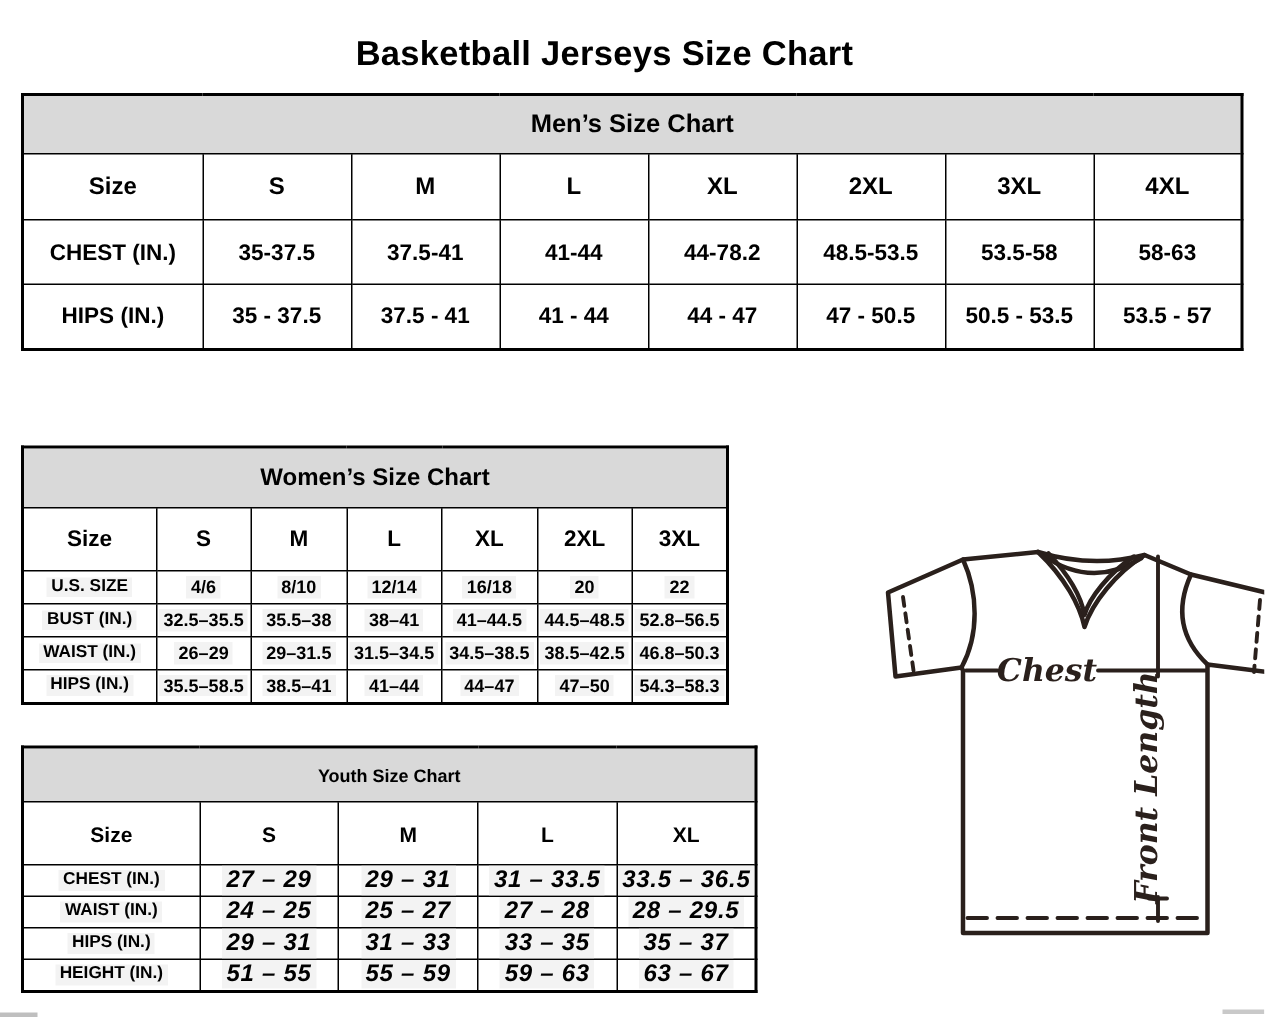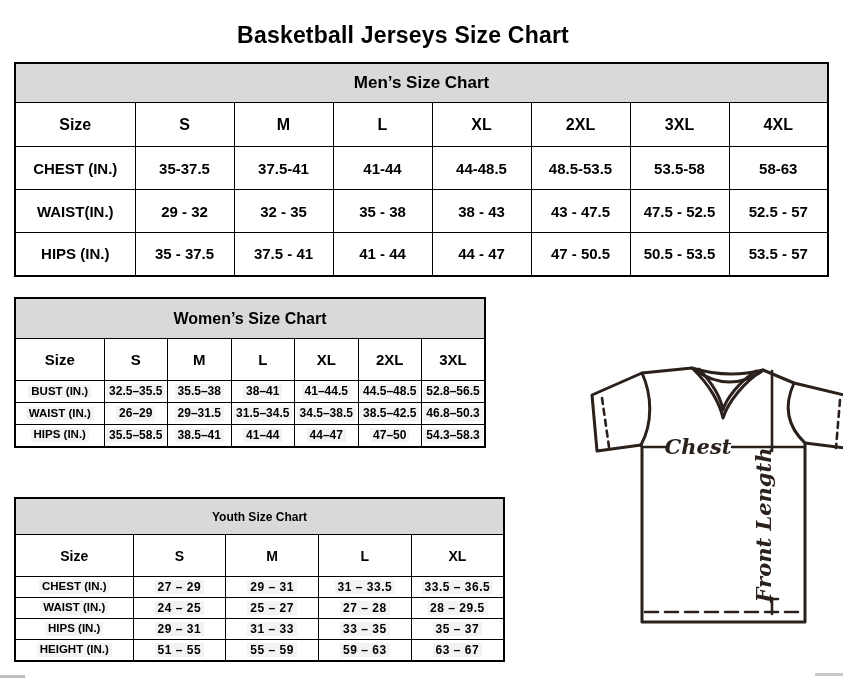--- a/index.html
+++ b/index.html
@@ -38,21 +38,21 @@
   .women tbody th   { font-size:11.5px; }
   .women tbody td   { font-size:12px; }
 
   
   .youth { left:14px; top:497px; width:491px; }
   .youth col.c0 { width:118px; }
   .youth tr.band th { height:35px; font-size:12px; }
   .youth tr.cols th { height:41px; font-size:14px; }
   .youth tbody tr   { height:21px; }
   .youth tbody th   { font-size:11.5px; }
-  .youth tbody td   { font-size:12px; letter-spacing:0.5px; }
+  .youth tbody td   { font-size:16px; letter-spacing:0.5px;font-style:italic; }
 
   .women tbody .hl, .youth tbody .hl {
     background:#f3f3f3; display:inline-block; padding:0 3px; line-height:1.2;
   }
 
   
   .jersey-wrap { position:absolute; left:582px; top:355px; width:288px; height:290px; }
   .jersey-wrap svg { display:block; }
   .measure-text {
     font-family:"DejaVu Serif", serif; font-weight:bold; font-style:italic;
@@ -95,34 +95,24 @@
           <th>3XL</th>
           <th>4XL</th>
         </tr>
       </thead>
       <tbody>
         <tr>
           <th>CHEST (IN.)</th>
           <td>35-37.5</td>
           <td>37.5-41</td>
           <td>41-44</td>
-          <td>44-48.5</td>
+          <td>44-78.2</td>
           <td>48.5-53.5</td>
           <td>53.5-58</td>
           <td>58-63</td>
-        </tr>
-        <tr>
-          <th>WAIST(IN.)</th>
-          <td>29 - 32</td>
-          <td>32 - 35</td>
-          <td>35 - 38</td>
-          <td>38 - 43</td>
-          <td>43 - 47.5</td>
-          <td>47.5 - 52.5</td>
-          <td>52.5 - 57</td>
         </tr>
         <tr>
           <th>HIPS (IN.)</th>
           <td>35 - 37.5</td>
           <td>37.5 - 41</td>
           <td>41 - 44</td>
           <td>44 - 47</td>
           <td>47 - 50.5</td>
           <td>50.5 - 53.5</td>
           <td>53.5 - 57</td>
@@ -148,20 +138,29 @@
           <th>S</th>
           <th>M</th>
           <th>L</th>
           <th>XL</th>
           <th>2XL</th>
           <th>3XL</th>
         </tr>
       </thead>
       <tbody>
         <tr>
+          <th><span class="hl">U.S. SIZE</span></th>
+          <td><span class="hl">4/6</span></td>
+          <td><span class="hl">8/10</span></td>
+          <td><span class="hl">12/14</span></td>
+          <td><span class="hl">16/18</span></td>
+          <td><span class="hl">20</span></td>
+          <td><span class="hl">22</span></td>
+        </tr>
+        <tr>
           <th><span class="hl">BUST (IN.)</span></th>
           <td><span class="hl">32.5–35.5</span></td>
           <td><span class="hl">35.5–38</span></td>
           <td><span class="hl">38–41</span></td>
           <td><span class="hl">41–44.5</span></td>
           <td><span class="hl">44.5–48.5</span></td>
           <td><span class="hl">52.8–56.5</span></td>
         </tr>
         <tr>
           <th><span class="hl">WAIST (IN.)</span></th>

